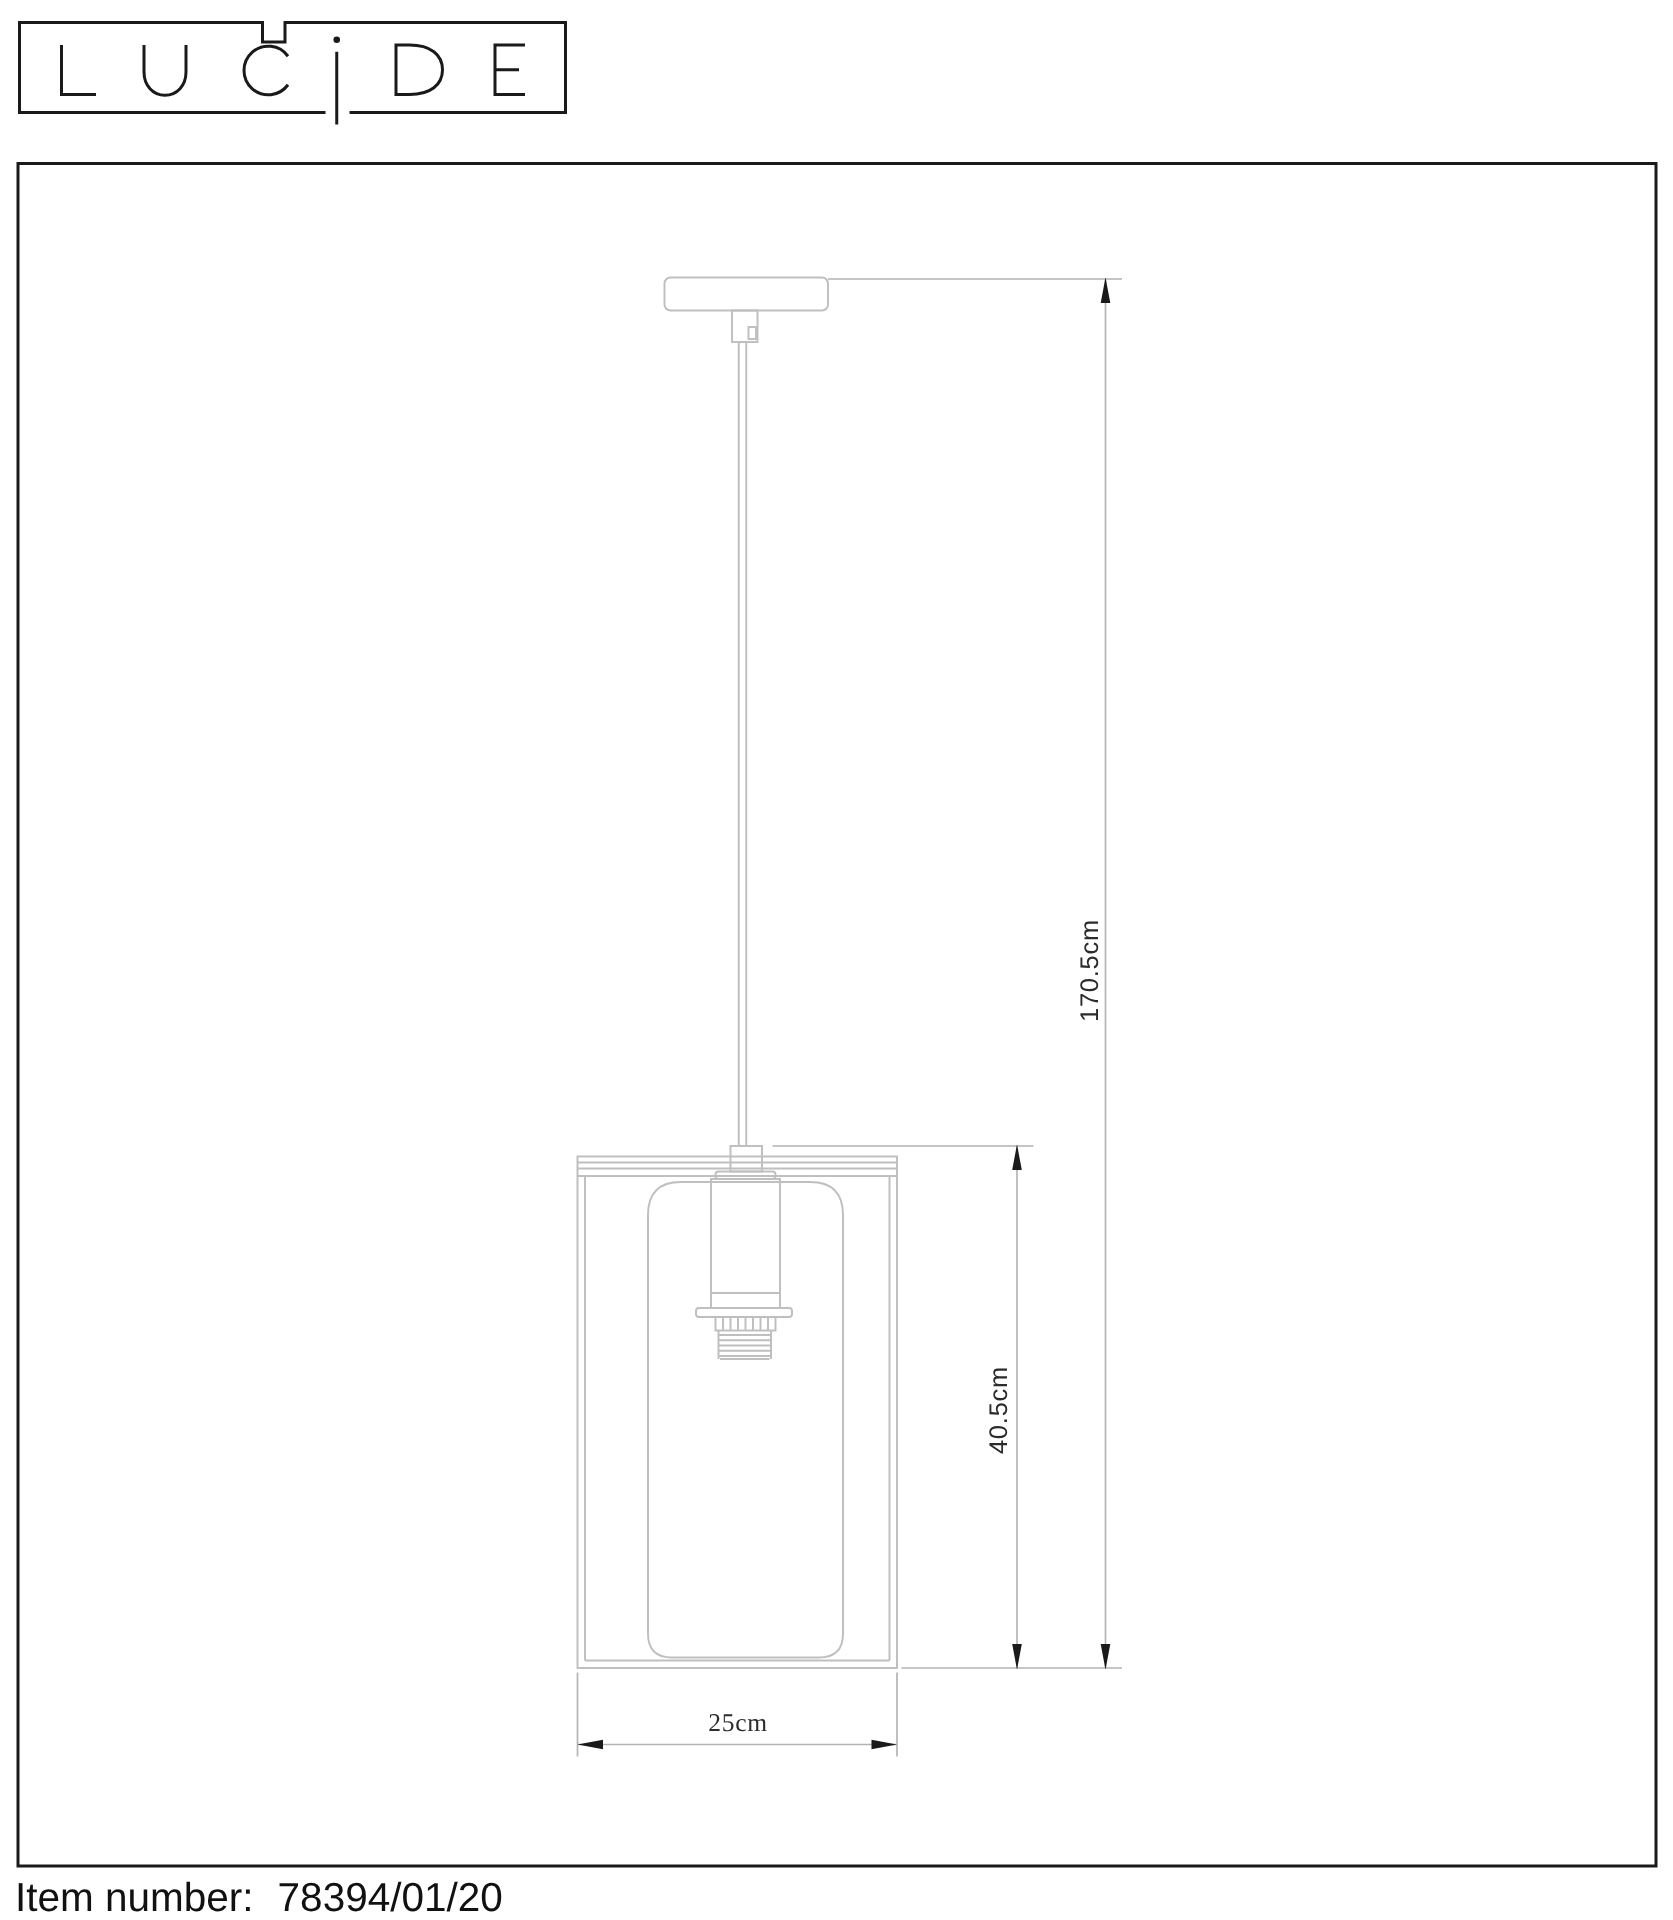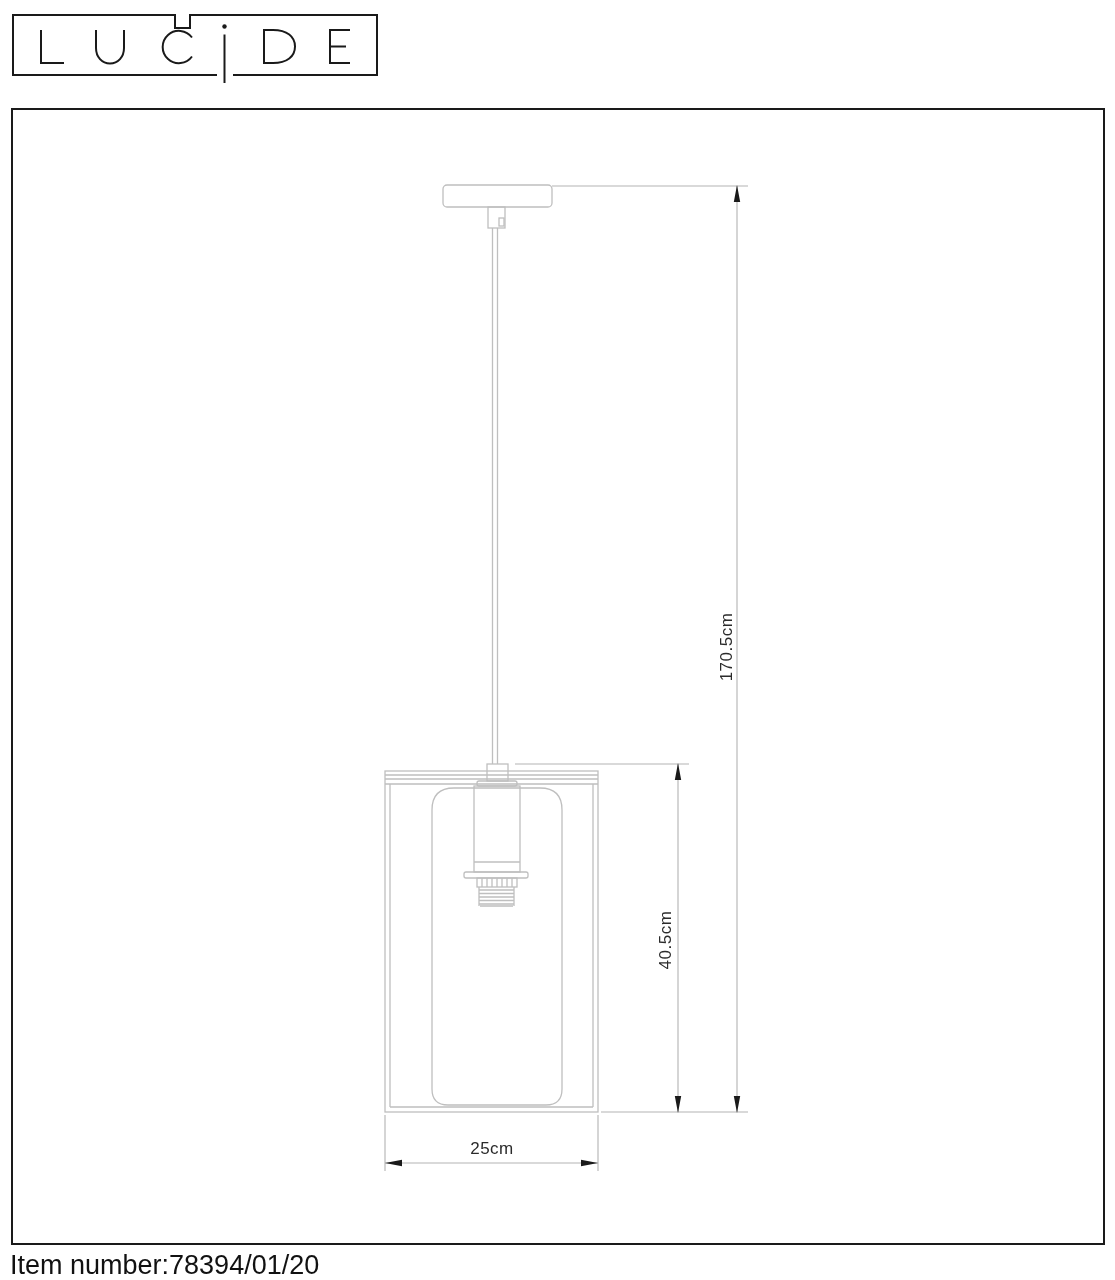--- a/index.html
+++ b/index.html
@@ -12,27 +12,28 @@
   }
   svg{position:absolute;left:0;top:0;display:block;}
   .dim-label{
     position:absolute;
     color:#2b2b2b;
     font-size:17px;
     letter-spacing:0.5px;
     white-space:nowrap;
   }
   .dim-label.vertical{transform:translate(-50%,-50%) rotate(-90deg);}
-  .dim-label.horizontal{transform:translate(-50%,-50%);}
+  .dim-label.horizontal{transform:translate(-50%,-50%);font-family:Liberation Serif, serif;}
   #item-row{
     position:absolute;
     left:10px;top:1250px;
     font-size:27px;
     color:#111111;
     display:flex;
+    gap:16px;
     white-space:nowrap;
   }
 </style>
 </head>
 <body>
 
 <div id="page">
 
   <svg width="1115" height="1280" viewBox="0 0 1115 1280" role="img" aria-label="LUCIDE">
 

